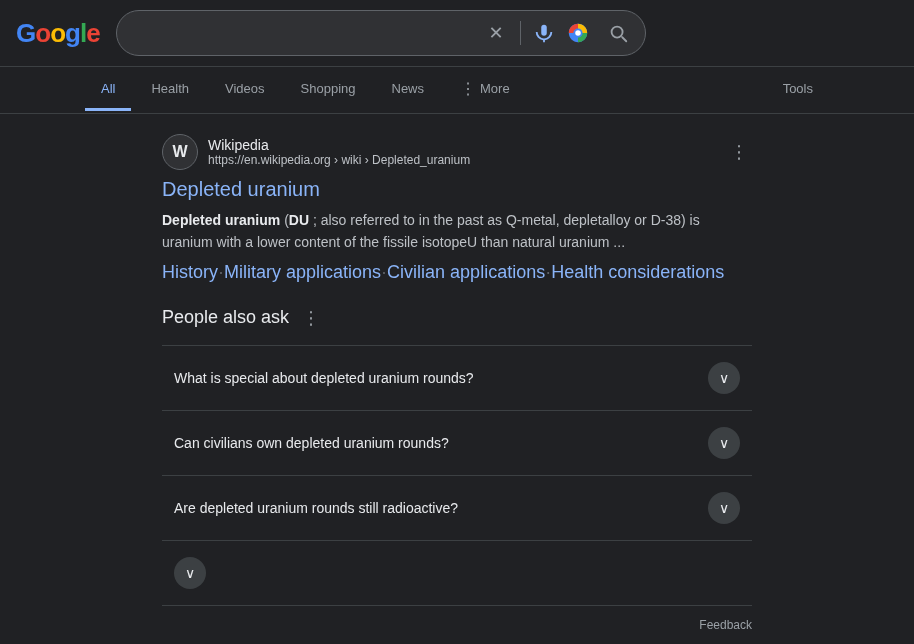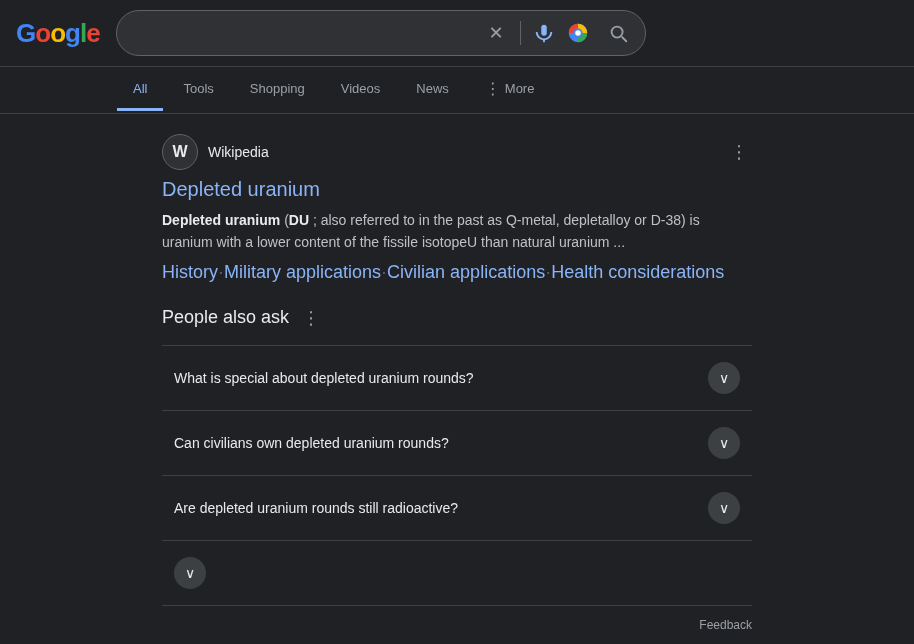--- a/index.html
+++ b/index.html
@@ -95,21 +95,21 @@
       cursor: pointer;
       color: #9aa0a6;
       display: flex;
       align-items: center;
     }
 
     
     .nav-tabs {
       display: flex;
       align-items: center;
-      padding: 0 117px;
+      padding: 0 85px;
       border-bottom: 1px solid #3c4043;
       gap: 4px;
     }
     .nav-tab {
       padding: 12px 16px;
       color: #9aa0a6;
       cursor: pointer;
       font-size: 13px;
       border-bottom: 3px solid transparent;
       display: flex;
@@ -325,37 +325,39 @@
         <svg width="22" height="22" viewBox="0 0 24 24" fill="none">
           <path d="M21 21l-4.35-4.35M17 11A6 6 0 115 11a6 6 0 0112 0z" stroke="#9aa0a6" stroke-width="2" stroke-linecap="round"></path>
         </svg>
       </button>
     </div>
   </div>
 </div>
 
 <nav class="nav-tabs">
   <a class="nav-tab active">All</a>
-  <a class="nav-tab">Tools</a>
+  <a class="nav-tab">Health</a>
+  <a class="nav-tab">Videos</a>
   <a class="nav-tab">Shopping</a>
-  <a class="nav-tab">Videos</a>
   <a class="nav-tab">News</a>
   <a class="nav-tab">
     <span class="more-dots">⋮</span>
     <span>More</span>
   </a>
+  <a class="nav-tab tools-tab">Tools</a>
 </nav>
 
 <div class="main">
 
   <div class="result-item">
     <div class="result-source">
       <div class="wiki-avatar">W</div>
       <div class="source-info">
         <div class="source-name">Wikipedia</div>
+        <div class="source-url">https://en.wikipedia.org › wiki › Depleted_uranium</div>
       </div>
       <button class="more-btn">⋮</button>
     </div>
 
     <a class="result-title">Depleted uranium</a>
 
     <p class="result-desc">
       <strong>Depleted uranium</strong>
       (<strong>DU</strong>
       <span>; also referred to in the past as Q-metal, depletalloy or D-38) is uranium with a lower content of the fissile isotopeU than natural uranium ...</span>

